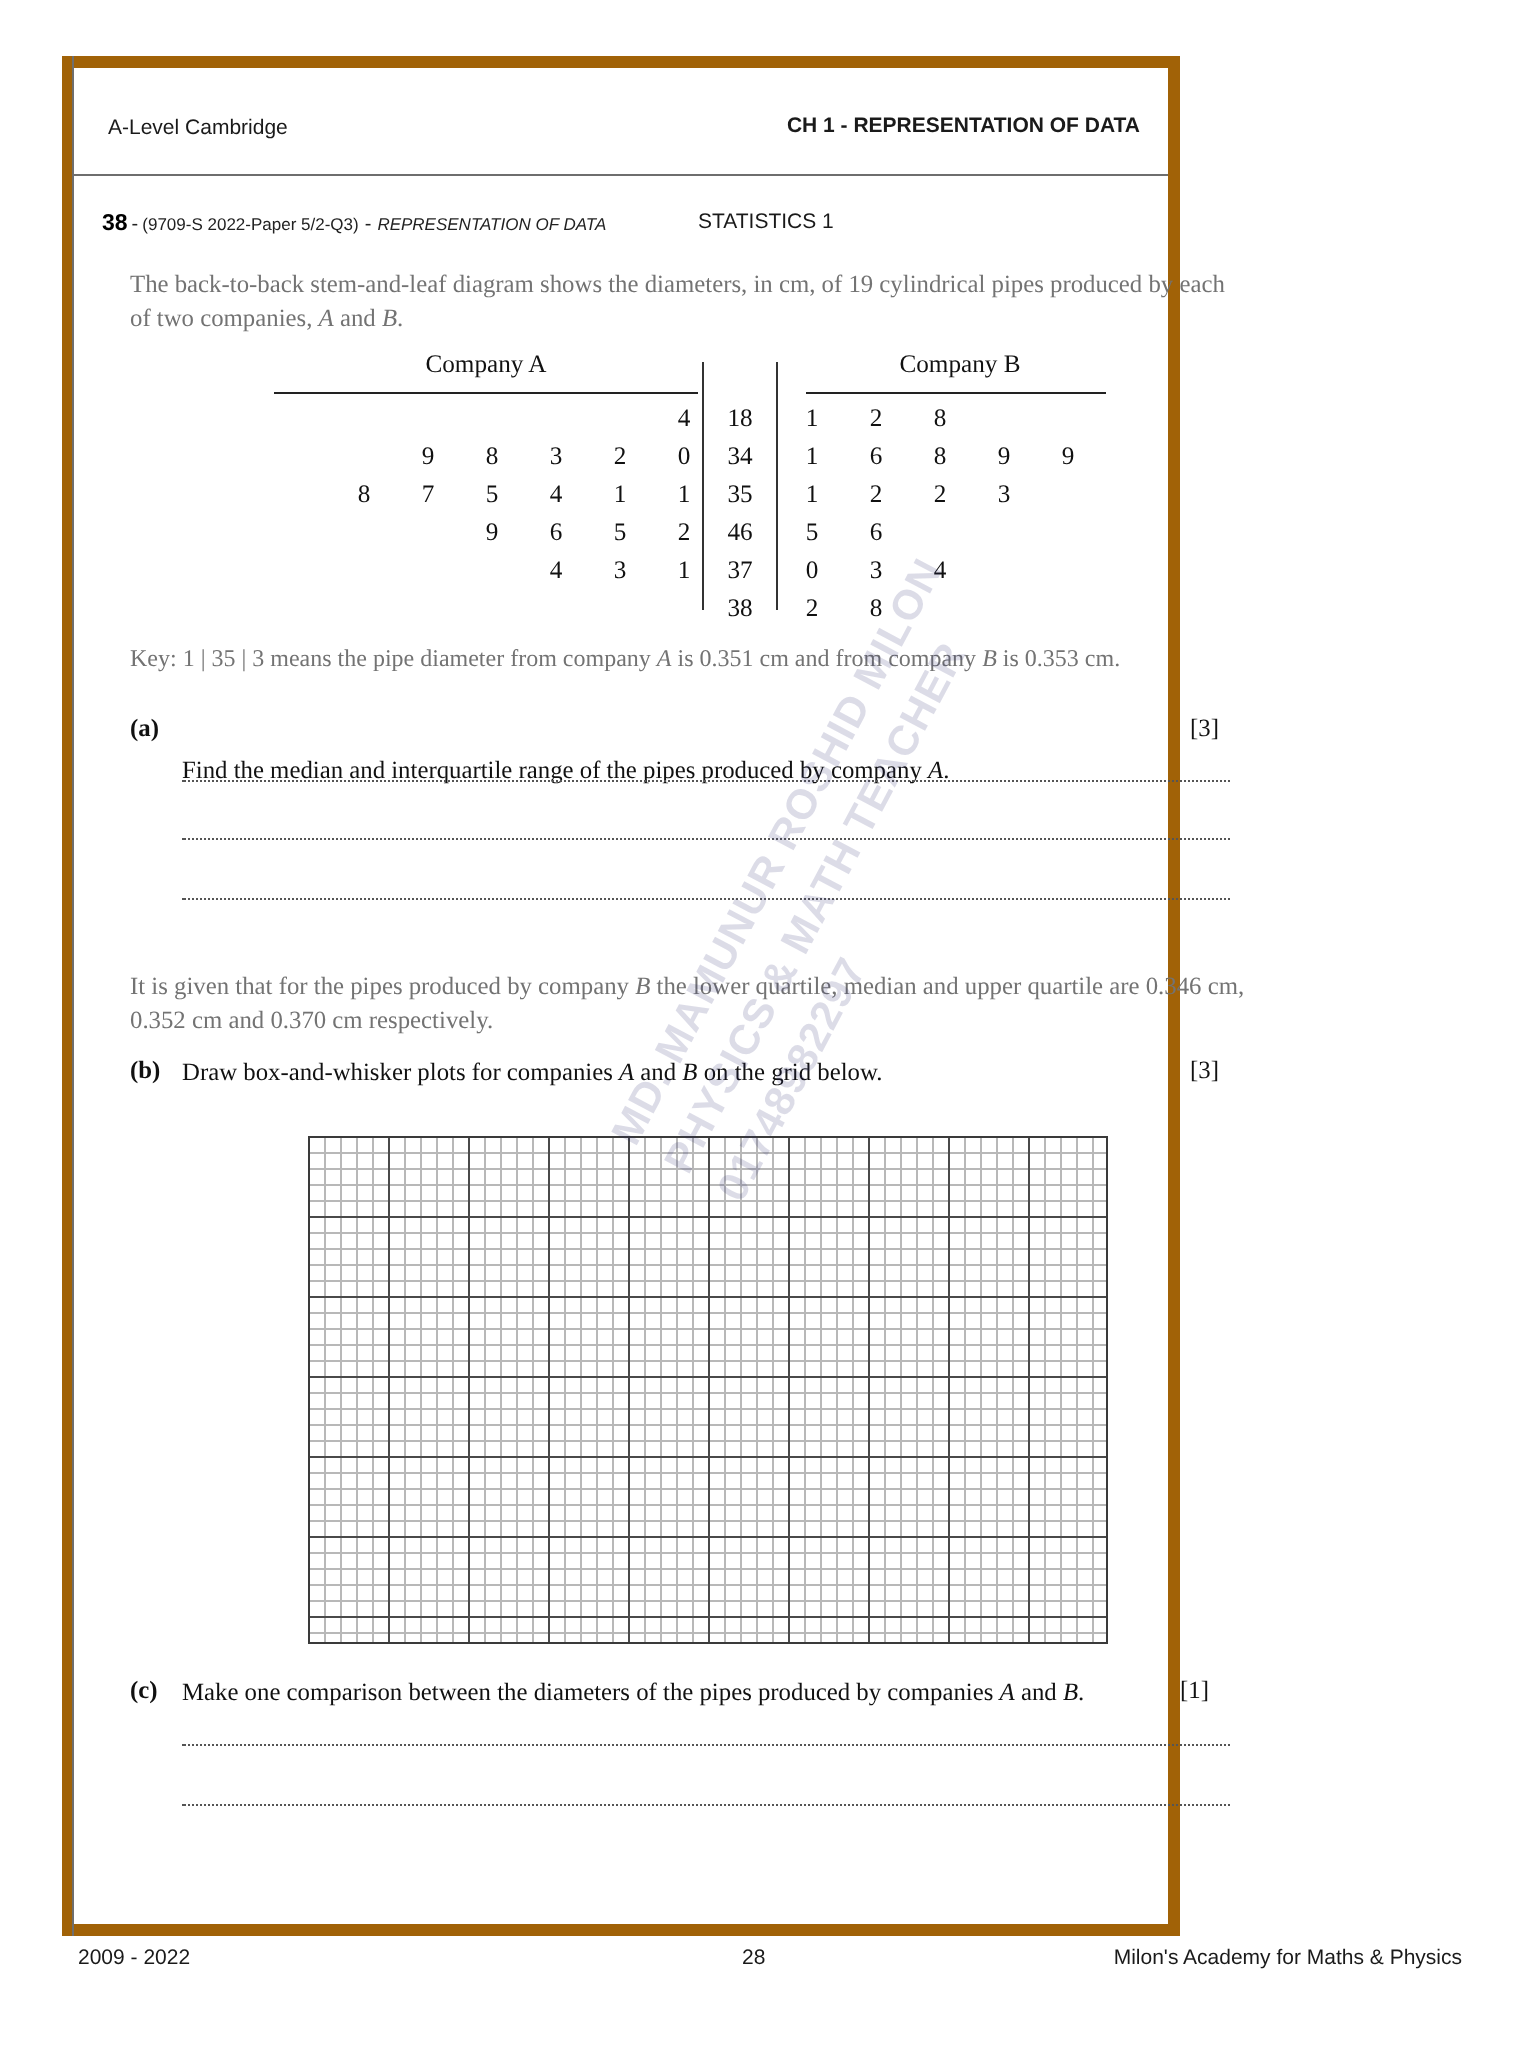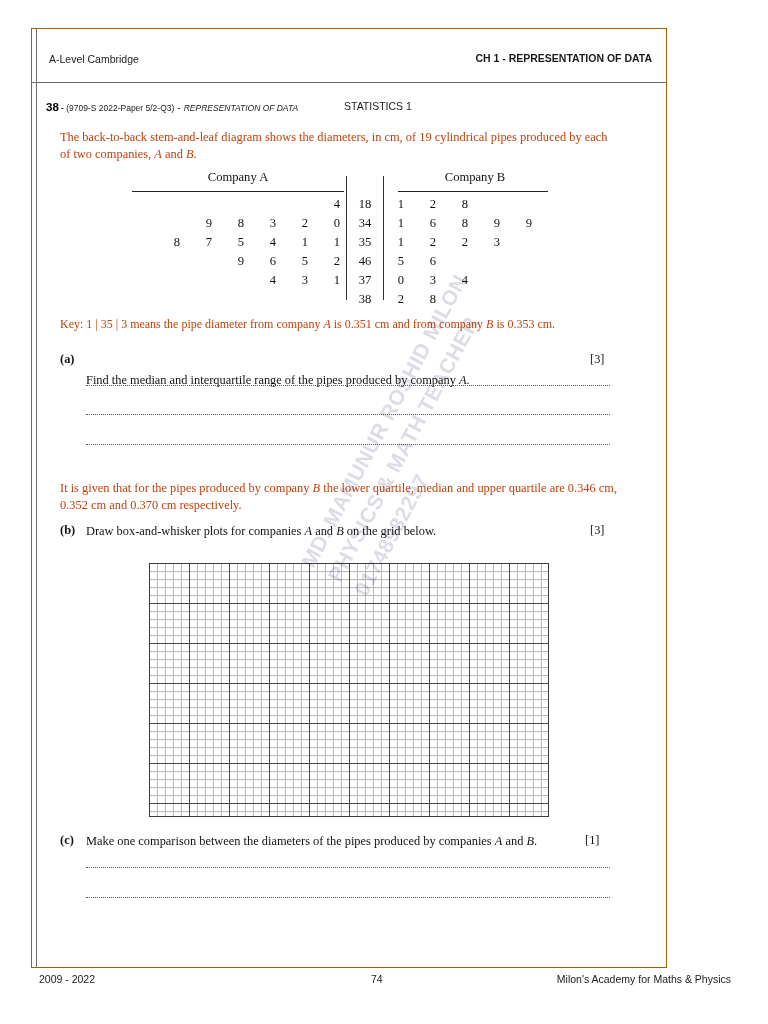--- a/index.html
+++ b/index.html
@@ -14,23 +14,23 @@
     font-family: "Liberation Serif", serif;
     color: #111111;
     overflow: hidden;
   }
 
   
   #page-frame {
     position: absolute;
     left: 31px;
     top: 28px;
-    width: 636px;
+    width: 559px;
     height: 940px;
-    border: 1px solid #a16207;
+    border: 6px solid #a16207;
     box-sizing: border-box;
     background: #fff;
   }
   #page-frame-inner-rule {
     position: absolute;
     left: 36px;
     top: 28px;
     width: 0;
     height: 940px;
     border-left: 1px solid #6e6e6e;
@@ -70,21 +70,21 @@
   #qid-code  { font-size: 8.5px; color: #222; }
   #qid-dash2 { font-size: 10px; color: #222; padding: 0 3px; }
   #qid-topic { font-size: 8.5px; font-style: italic; color: #222; }
 
   
   .qtext {
     position: absolute;
     font-family: "Liberation Serif", serif;
     font-size: 12.4px;
     line-height: 16.5px;
-    color: #c2410c;
+    color: #737373;
   }
   #intro-text { left: 28px; top: 100px; width: 560px; }
 
   
   #stemleaf {
     position: absolute;
     left: 98px;
     top: 141px;
     width: 420px;
     height: 132px;
@@ -367,15 +367,15 @@
     <div class="wm-line" id="wm-2">PHYSICS &amp; MATH TEACHER</div>
     <div class="wm-line" id="wm-3">01748982297</div>
   </div>
 
 </div>
 
 <div id="page-frame-inner-rule"></div>
 
 <div id="footer-band">
   <div class="ftr-text" id="ftr-left">2009 - 2022</div>
-  <div class="ftr-text" id="ftr-center">74</div>
+  <div class="ftr-text" id="ftr-center">28</div>
   <div class="ftr-text" id="ftr-right">Milon's Academy for Maths &amp; Physics</div>
 </div>
 
 </body></html>

